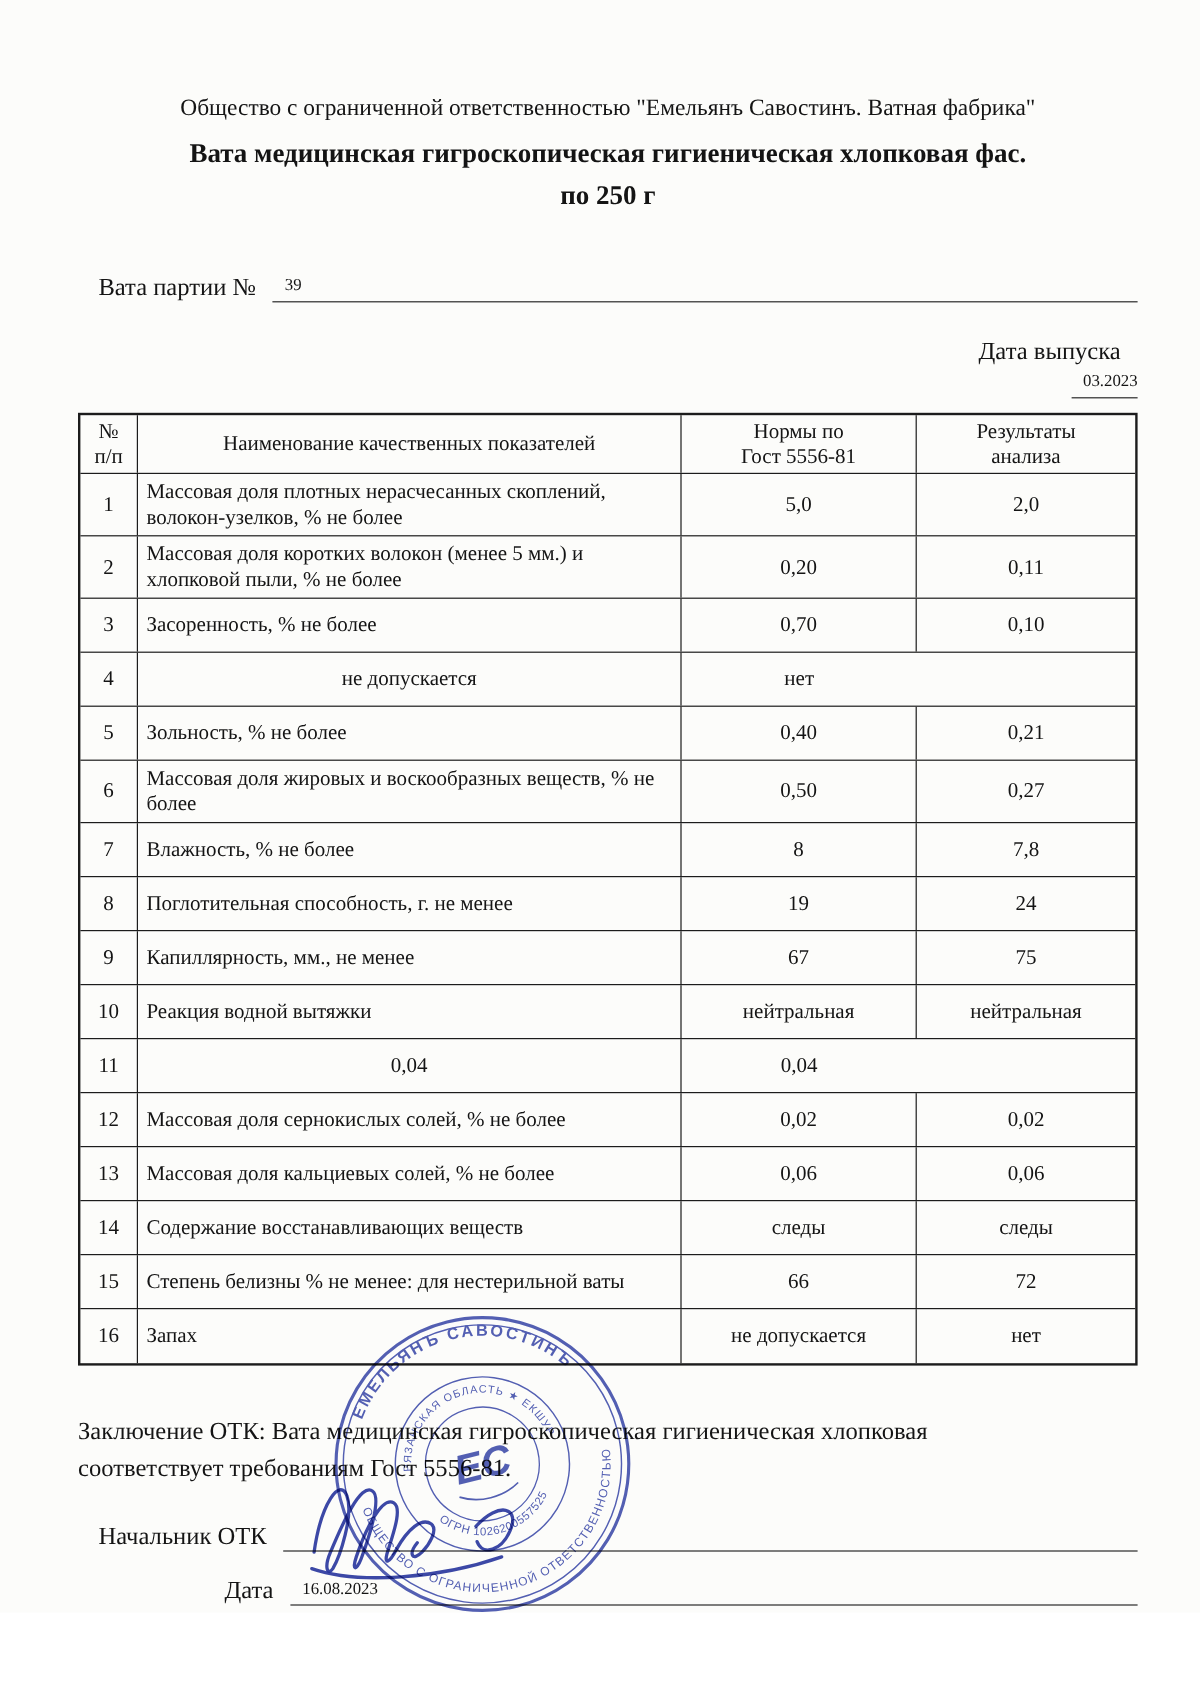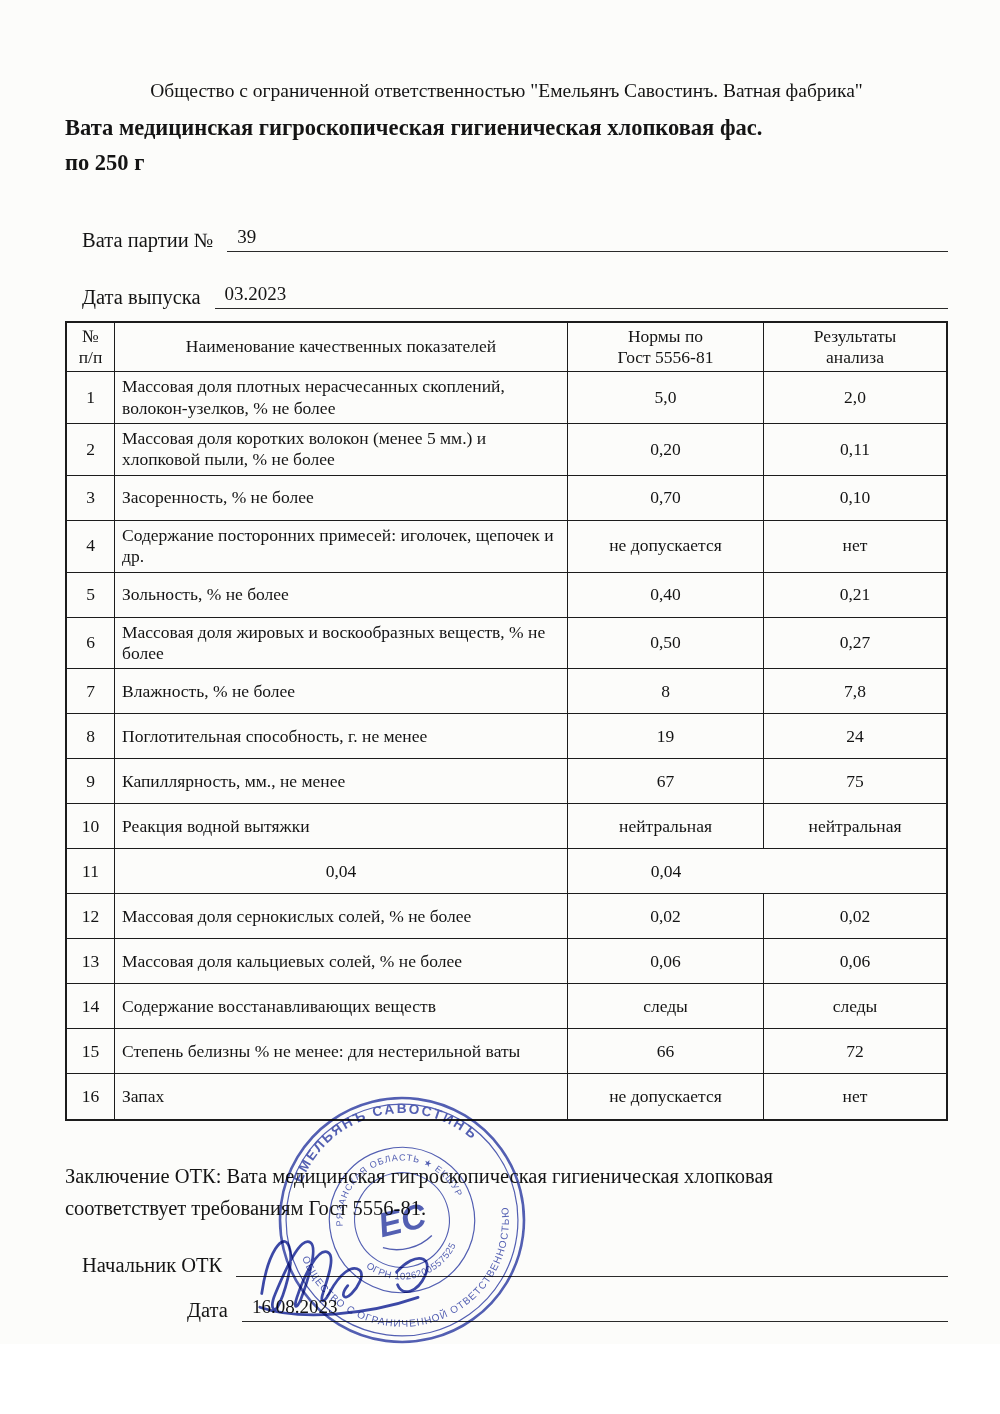--- a/index.html
+++ b/index.html
@@ -9,31 +9,31 @@
     width:1000px; height:1344px;
     background:#fcfcfa;
     font-family:"Liberation Serif","DejaVu Serif",serif;
     color:#141414;
     overflow:hidden;
   }
   .content { padding:80px 52px 0 65px; }
 
   .company { text-align:center; font-size:19.5px; }
   .title   { text-align:center; font-size:26px; font-weight:bold; margin-top:12px; letter-spacing:.3px; }
-  .subtitle{ font-size:22.5px; font-weight:bold; margin-top:9px;
+  .subtitle{ text-align:center; font-size:22.5px; font-weight:bold; margin-top:9px;
              line-height:1.55; white-space:pre-line; }
 
   .field-row { display:flex; align-items:flex-end; font-size:20.5px;margin-left:17px; }
   .batch-row { margin-top:44px; }
-  .date-row  { margin-top:30px; }
+  .date-row  { margin-top:30px;flex-direction:column; }
   .chief-row { margin-top:26px; }
   .sign-date-row { margin-top:18px; padding-left:105px; }
   .flabel { white-space:nowrap; padding-right:14px; }
   .fline  { flex:1; border-bottom:1.6px solid #2a2a2a; padding:0 0 3px 10px; min-height:26px; }
-  .fvalue { font-size:19px; }
+  .fvalue { font-size:14px; }
 
   .qtable { margin-top:12px; border:2px solid #1c1c1c; }
   .trow { display:grid; grid-template-columns:48px 453px 196px 1fr;
           border-bottom:1.5px solid #1c1c1c; min-height:45px; }
   .trow:last-child { border-bottom:none; }
   .thead { min-height:46px; }
   .cell { border-right:1.5px solid #1c1c1c; padding:4px 8px; font-size:17.5px;
           display:flex; align-items:center; line-height:1.22; }
   .cell:last-child { border-right:none; }
   .c-num, .c-norm, .c-result { justify-content:center; text-align:center; }
@@ -104,21 +104,20 @@
             <div class="cell c-result">0,11</div>
           </div>
           <div class="trow">
             <div class="cell c-num">3</div>
             <div class="cell c-name">Засоренность, % не более</div>
             <div class="cell c-norm">0,70</div>
             <div class="cell c-result">0,10</div>
           </div>
           <div class="trow">
             <div class="cell c-num">4</div>
-            <div class="cell c-name">Содержание посторонних примесей: иголочек, щепочек и др.</div>
             <div class="cell c-norm">не допускается</div>
             <div class="cell c-result">нет</div>
           </div>
           <div class="trow">
             <div class="cell c-num">5</div>
             <div class="cell c-name">Зольность, % не более</div>
             <div class="cell c-norm">0,40</div>
             <div class="cell c-result">0,21</div>
           </div>
           <div class="trow">

